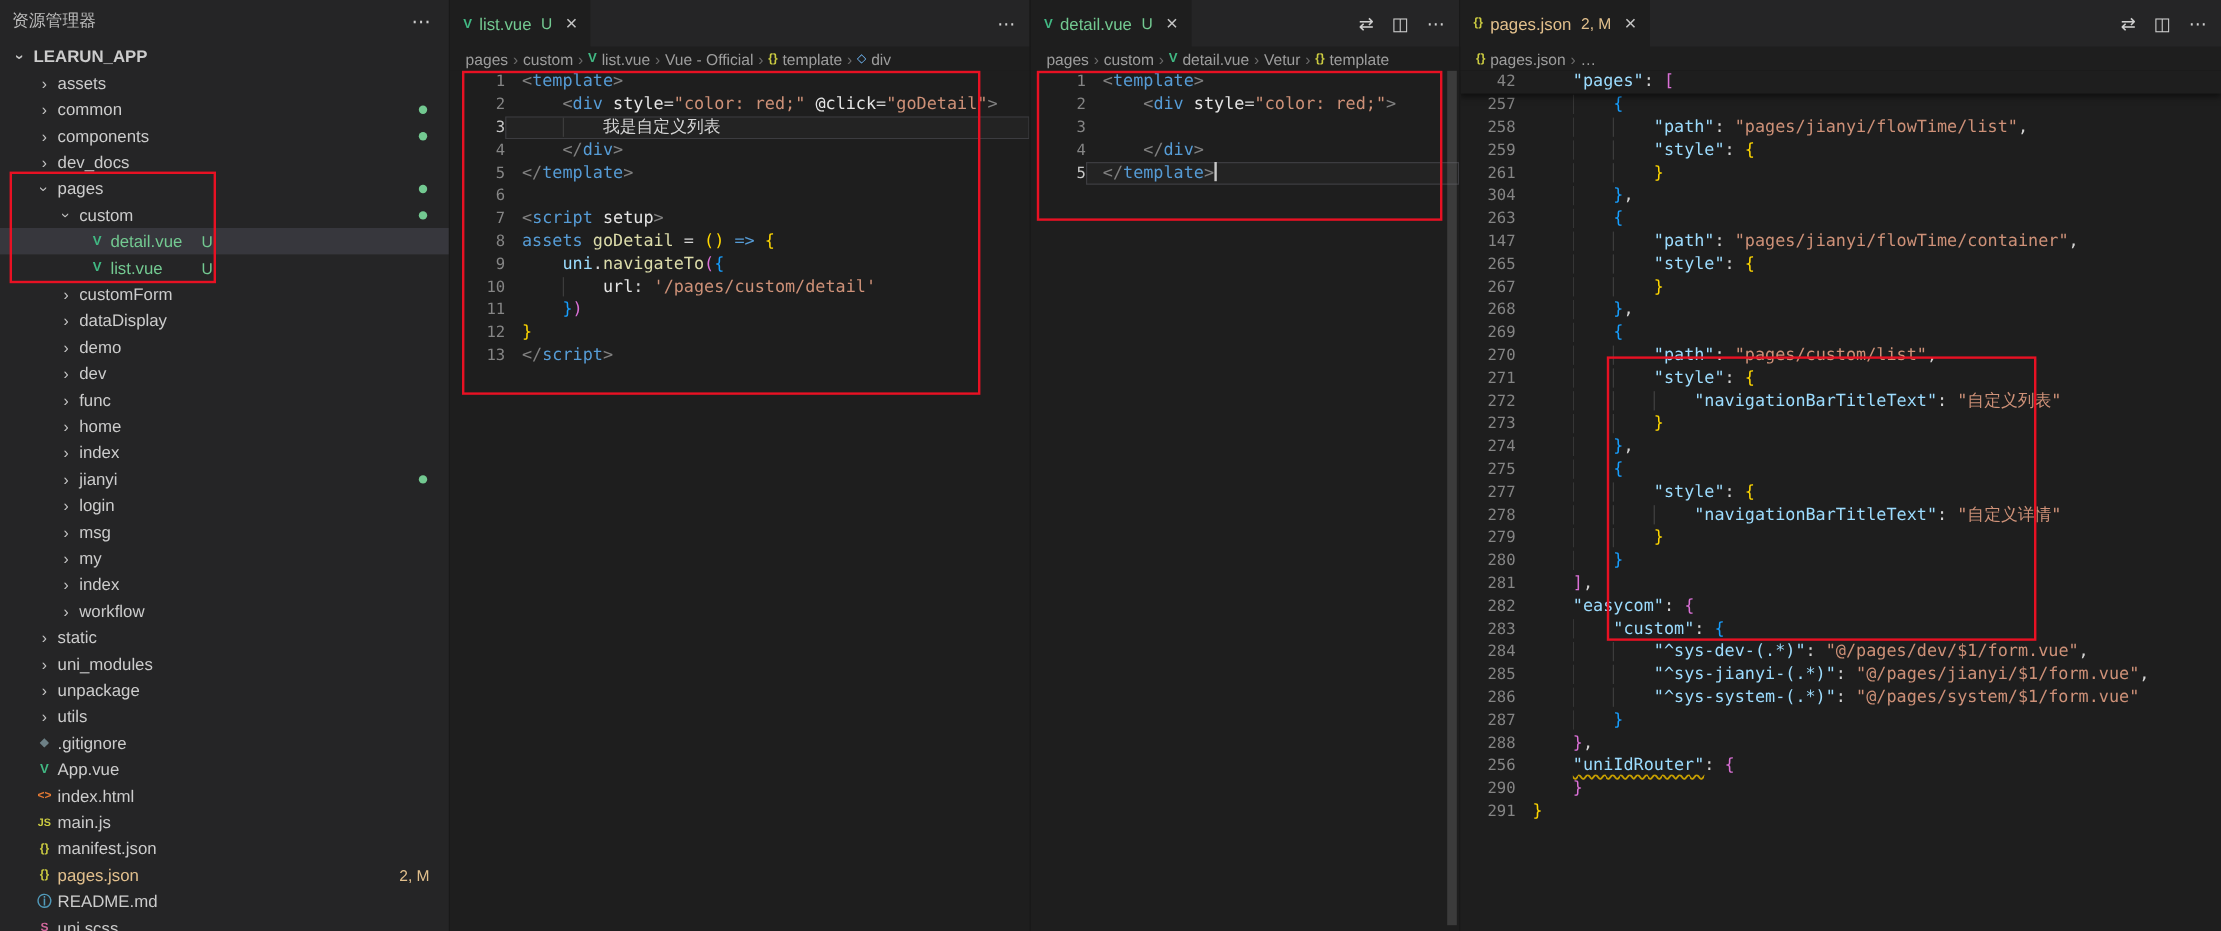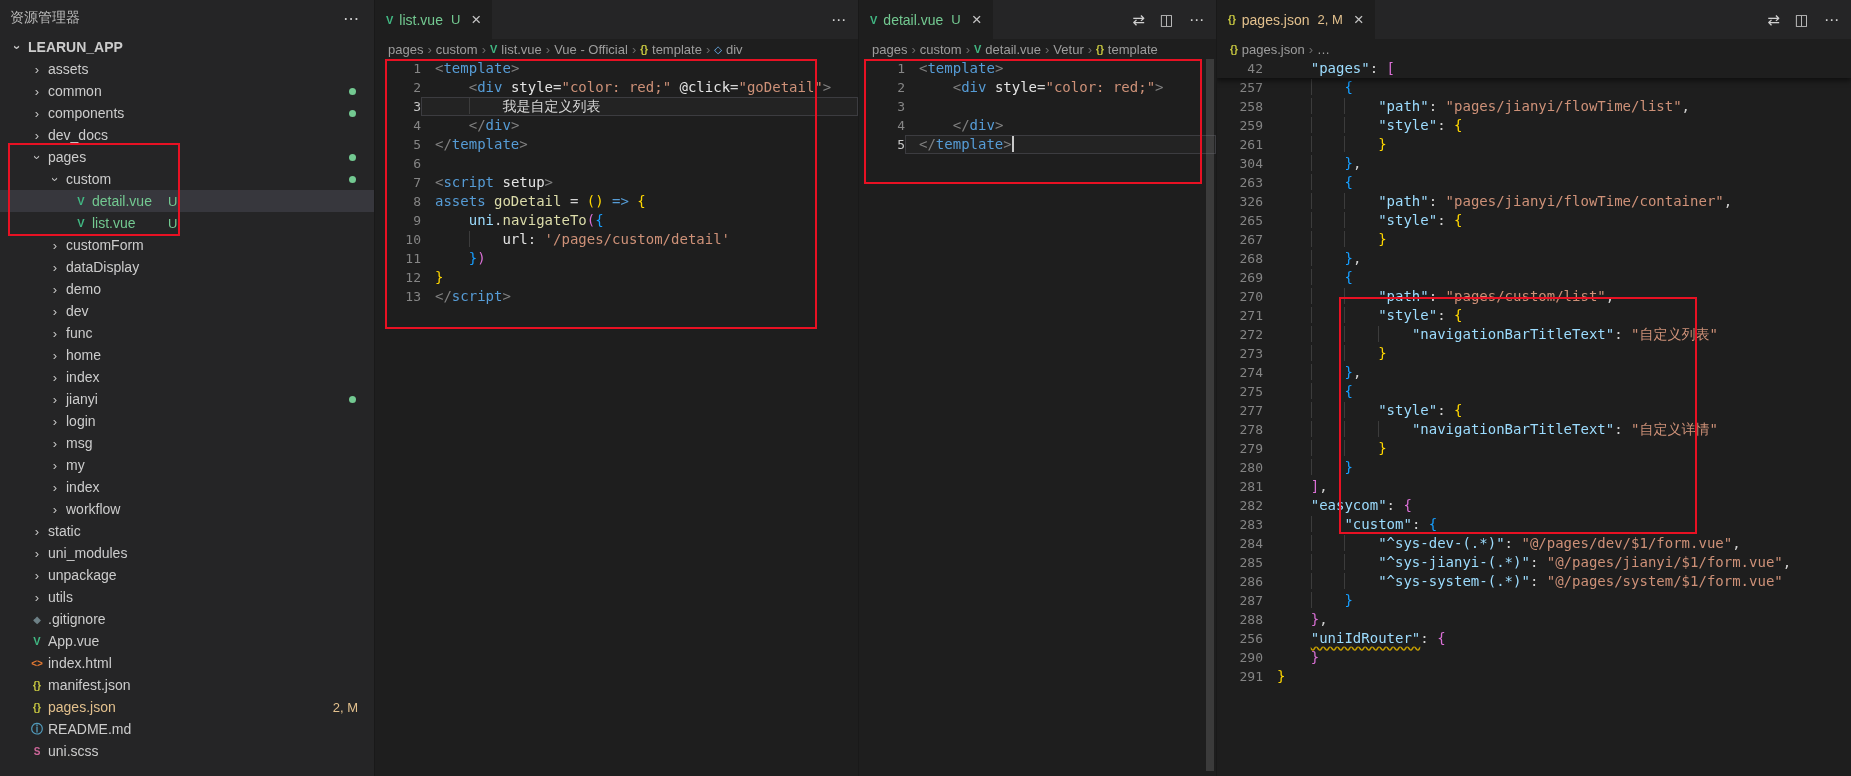--- a/index.html
+++ b/index.html
@@ -200,20 +200,24 @@
         </div>
         <div class="trow" style="padding-left: 28px;">
           <span class="ficon" style="color: rgb(65, 184, 131); font-size: 11px;">V</span>
           <span class="tlabel">App.vue</span>
         </div>
         <div class="trow" style="padding-left: 28px;">
           <span class="ficon" style="color: rgb(227, 121, 51); font-size: 10px;">&lt;&gt;</span>
           <span class="tlabel">index.html</span>
         </div>
         <div class="trow" style="padding-left: 28px;">
+          <span class="ficon" style="color: rgb(203, 203, 65); font-size: 9px;">JS</span>
+          <span class="tlabel">main.js</span>
+        </div>
+        <div class="trow" style="padding-left: 28px;">
           <span class="ficon" style="color: rgb(203, 203, 65); font-size: 10px;">{}</span>
           <span class="tlabel">manifest.json</span>
         </div>
         <div class="trow" style="padding-left: 28px;">
           <span class="ficon" style="color: rgb(203, 203, 65); font-size: 10px;">{}</span>
           <span class="tlabel yellow">pages.json</span>
           <span class="badge-right">2, M</span>
         </div>
         <div class="trow" style="padding-left: 28px;">
           <span class="ficon" style="color: rgb(81, 154, 186); font-size: 12px;">ⓘ</span>
@@ -362,21 +366,21 @@
       <div class="code">
           <div class="sticky">
             <div class="cl"><span class="ln">42</span><span class="lc"><span class="">    </span><span class="j">"pages"</span><span class="o">: </span><span class="b2">[</span></span></div>
           </div>
           <div class="cl"><span class="ln">257</span><span class="lc"><span class="">    </span><span class="ind">    </span><span class="b3">{</span></span></div>
           <div class="cl"><span class="ln">258</span><span class="lc"><span class="">    </span><span class="ind">    </span><span class="ind">    </span><span class="j">"path"</span><span class="o">: </span><span class="s">"pages/jianyi/flowTime/list"</span><span class="o">,</span></span></div>
           <div class="cl"><span class="ln">259</span><span class="lc"><span class="">    </span><span class="ind">    </span><span class="ind">    </span><span class="j">"style"</span><span class="o">: </span><span class="b1">{</span></span></div>
           <div class="cl"><span class="ln">261</span><span class="lc"><span class="">    </span><span class="ind">    </span><span class="ind">    </span><span class="b1">}</span></span></div>
           <div class="cl"><span class="ln">304</span><span class="lc"><span class="">    </span><span class="ind">    </span><span class="b3">}</span><span class="o">,</span></span></div>
           <div class="cl"><span class="ln">263</span><span class="lc"><span class="">    </span><span class="ind">    </span><span class="b3">{</span></span></div>
-          <div class="cl"><span class="ln">326</span><span class="lc"><span class="">    </span><span class="ind">    </span><span class="ind">    </span><span class="j">"path"</span><span class="o">: </span><span class="s">"pages/jianyi/flowTime/container"</span><span class="o">,</span></span></div>
+          <div class="cl"><span class="ln">147</span><span class="lc"><span class="">    </span><span class="ind">    </span><span class="ind">    </span><span class="j">"path"</span><span class="o">: </span><span class="s">"pages/jianyi/flowTime/container"</span><span class="o">,</span></span></div>
           <div class="cl"><span class="ln">265</span><span class="lc"><span class="">    </span><span class="ind">    </span><span class="ind">    </span><span class="j">"style"</span><span class="o">: </span><span class="b1">{</span></span></div>
           <div class="cl"><span class="ln">267</span><span class="lc"><span class="">    </span><span class="ind">    </span><span class="ind">    </span><span class="b1">}</span></span></div>
           <div class="cl"><span class="ln">268</span><span class="lc"><span class="">    </span><span class="ind">    </span><span class="b3">}</span><span class="o">,</span></span></div>
           <div class="cl"><span class="ln">269</span><span class="lc"><span class="">    </span><span class="ind">    </span><span class="b3">{</span></span></div>
           <div class="cl"><span class="ln">270</span><span class="lc"><span class="">    </span><span class="ind">    </span><span class="ind">    </span><span class="j">"path"</span><span class="o">: </span><span class="s">"pages/custom/list"</span><span class="o">,</span></span></div>
           <div class="cl"><span class="ln">271</span><span class="lc"><span class="">    </span><span class="ind">    </span><span class="ind">    </span><span class="j">"style"</span><span class="o">: </span><span class="b1">{</span></span></div>
           <div class="cl"><span class="ln">272</span><span class="lc"><span class="">    </span><span class="ind">    </span><span class="ind">    </span><span class="ind">    </span><span class="j">"navigationBarTitleText"</span><span class="o">: </span><span class="s">"自定义列表"</span></span></div>
           <div class="cl"><span class="ln">273</span><span class="lc"><span class="">    </span><span class="ind">    </span><span class="ind">    </span><span class="b1">}</span></span></div>
           <div class="cl"><span class="ln">274</span><span class="lc"><span class="">    </span><span class="ind">    </span><span class="b3">}</span><span class="o">,</span></span></div>
           <div class="cl"><span class="ln">275</span><span class="lc"><span class="">    </span><span class="ind">    </span><span class="b3">{</span></span></div>

